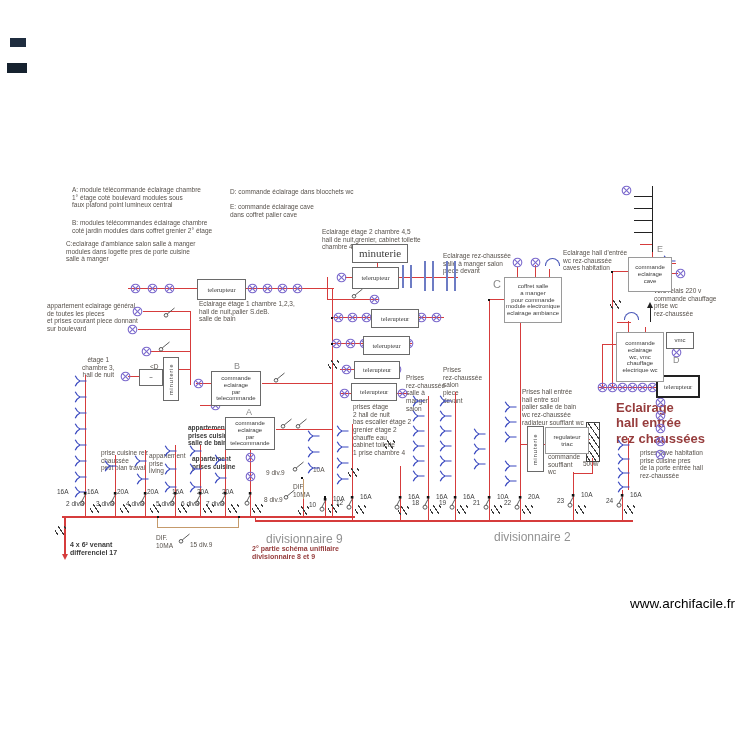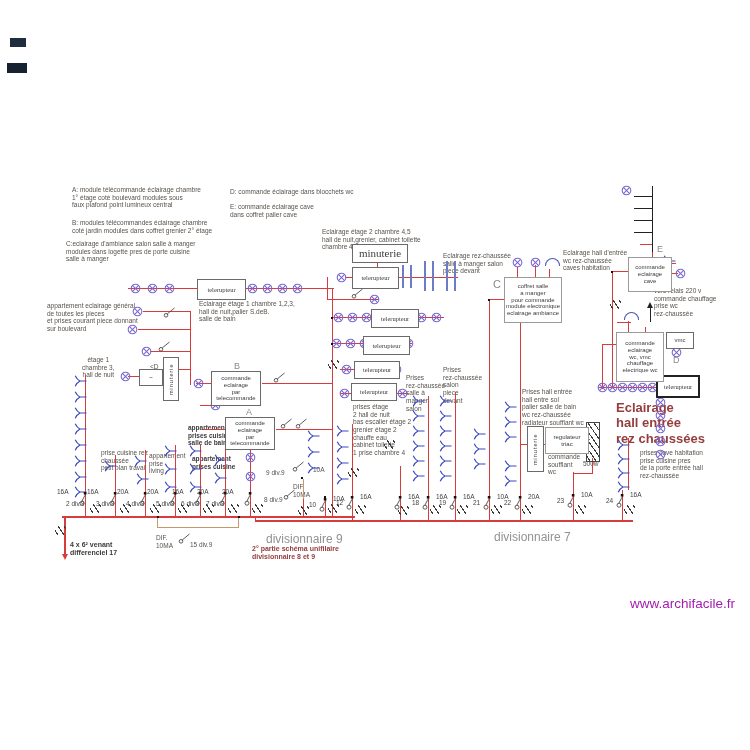--- a/index.html
+++ b/index.html
@@ -10,21 +10,21 @@
   .maroon{color:#963c3c;font-weight:bold;font-size:7px}
   .gray{color:#929292;font-size:12px}
   .box{position:absolute;background:#fff;border:1px solid #6a6a6a;color:#3c3c3c;
        font-size:6px;line-height:1.15;display:flex;align-items:center;justify-content:center;
        text-align:center;white-space:pre-line;z-index:5}
   .serifbig{font-family:"Liberation Serif",serif;font-size:11px}
   .tele{font-family:"Liberation Serif",serif;font-size:6.5px}
   .boldbox{border:2px solid #222}
   .vert{writing-mode:vertical-rl;transform:rotate(180deg);font-size:5.5px;letter-spacing:1px}
   .letter{position:absolute;color:#8a8a8a;font-size:9px;z-index:6}
-  .wm{position:absolute;left:630px;top:596px;font-size:13.5px;color:#a21caf}
+  .wm{position:absolute;left:630px;top:596px;font-size:13.5px;color:#000000}
   .w{position:absolute;z-index:1}
   .sym{position:absolute;z-index:4}
   .hatch{position:absolute;width:11px;height:9px;z-index:4;
     background:repeating-linear-gradient(55deg,transparent 0 2px,#3c3c3c 2px 3px,transparent 3px 5px)}
   .dome{position:absolute;width:13px;height:7px;border:1.2px solid #4a58b8;border-bottom:none;
         border-radius:12px 12px 0 0;z-index:4}
   .dot{position:absolute;width:2px;height:2px;background:#111;z-index:4}
   .amp,.num{position:absolute;font-size:6.5px;color:#3f3f3f;z-index:6;white-space:nowrap}
   .tri-down{position:absolute;width:0;height:0;border-left:3px solid transparent;
             border-right:3px solid transparent;border-top:6px solid #d63c3c;z-index:4}
@@ -117,21 +117,21 @@
 rez chaussées</div>
   <div class="lbl" style="left:640px;top:449px">prises cave habitation
 prise cuisine pres
 de la porte entrée hall
 rez-chaussée</div>
   <div class="lbl bold" style="left:70px;top:541px;font-size:7px">4 x 6² venant
 differenciel 17</div>
   <div class="lbl gray" style="left:266px;top:532px">divisionnaire 9</div>
   <div class="lbl maroon" style="left:252px;top:545px">2° partie schéma unifilaire
 divisionnaire 8 et 9</div>
-  <div class="lbl gray" style="left:494px;top:530px">divisionnaire 7</div>
+  <div class="lbl gray" style="left:494px;top:530px">divisionnaire 2</div>
   <div class="lbl" style="left:156px;top:534px">DIF.
 10MA</div>
   <div class="lbl" style="left:190px;top:541px">15 div.9</div>
   <div class="lbl" style="left:266px;top:469px">9 div.9</div>
   <div class="lbl" style="left:313px;top:466px">10A</div>
   <div class="lbl" style="left:293px;top:483px">DIF.
 10MA</div>
   <div class="lbl" style="left:264px;top:496px">8 div.9</div>
   <div class="lbl" style="left:150px;top:363px">&lt;D</div>
 

